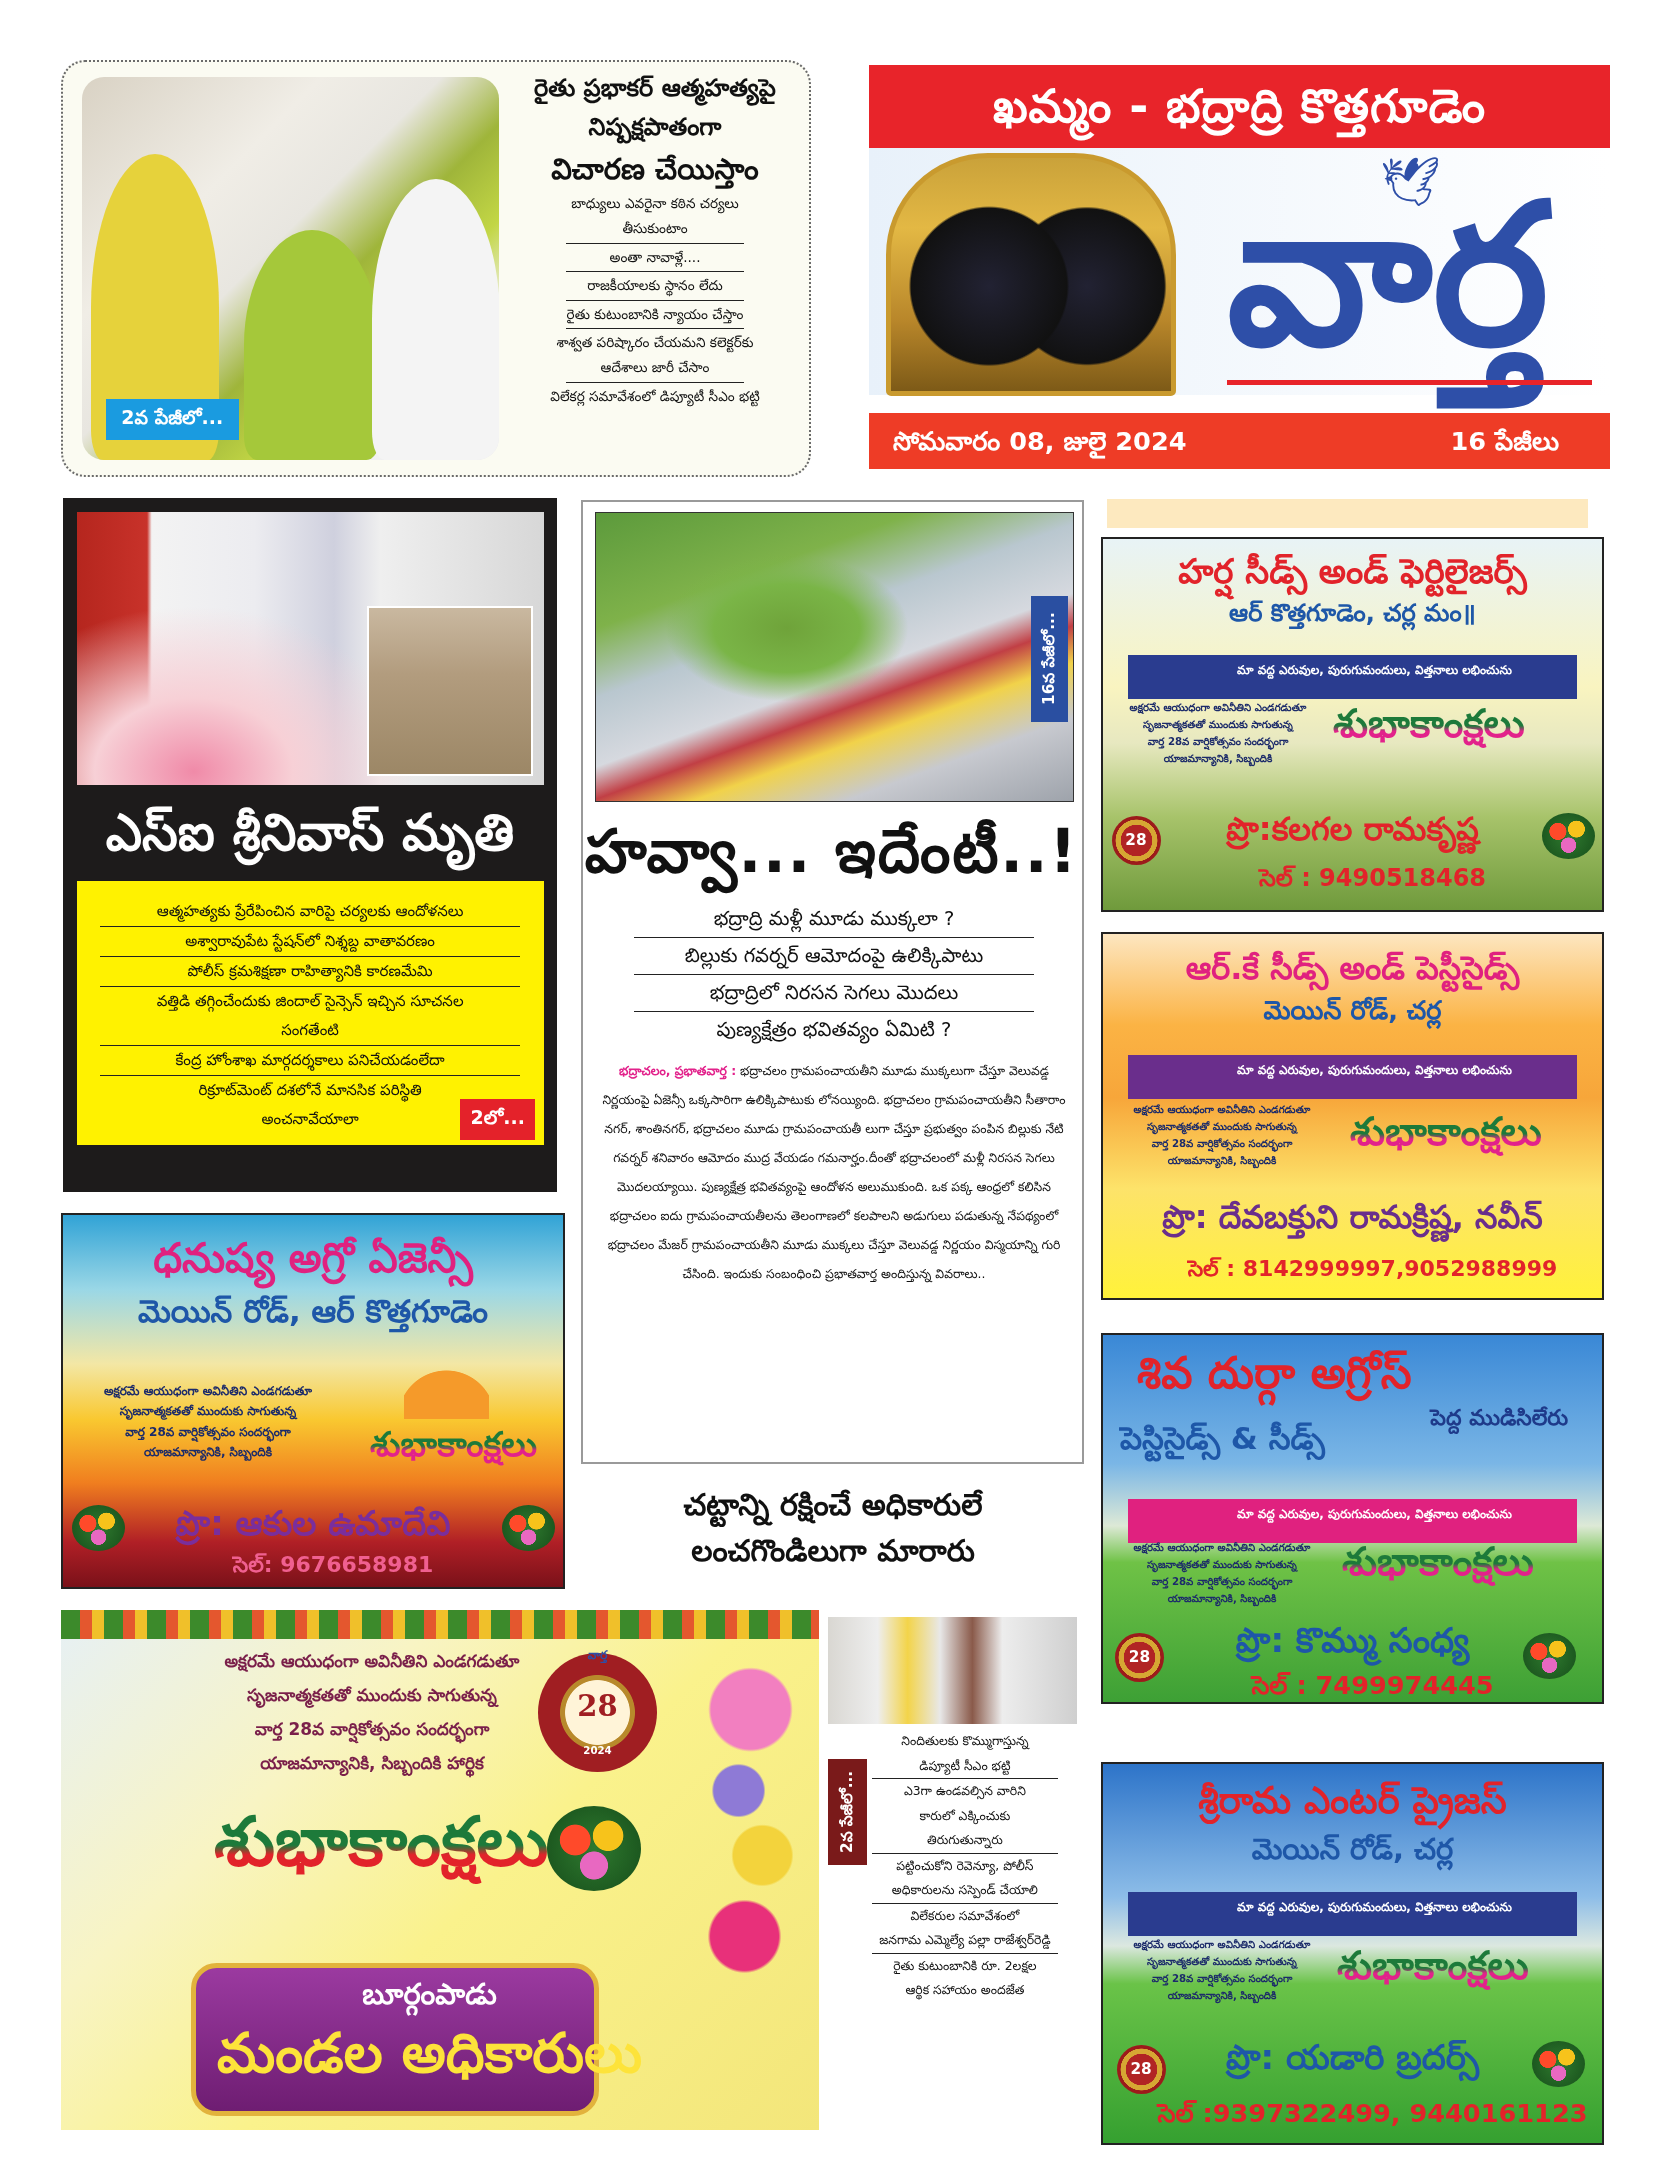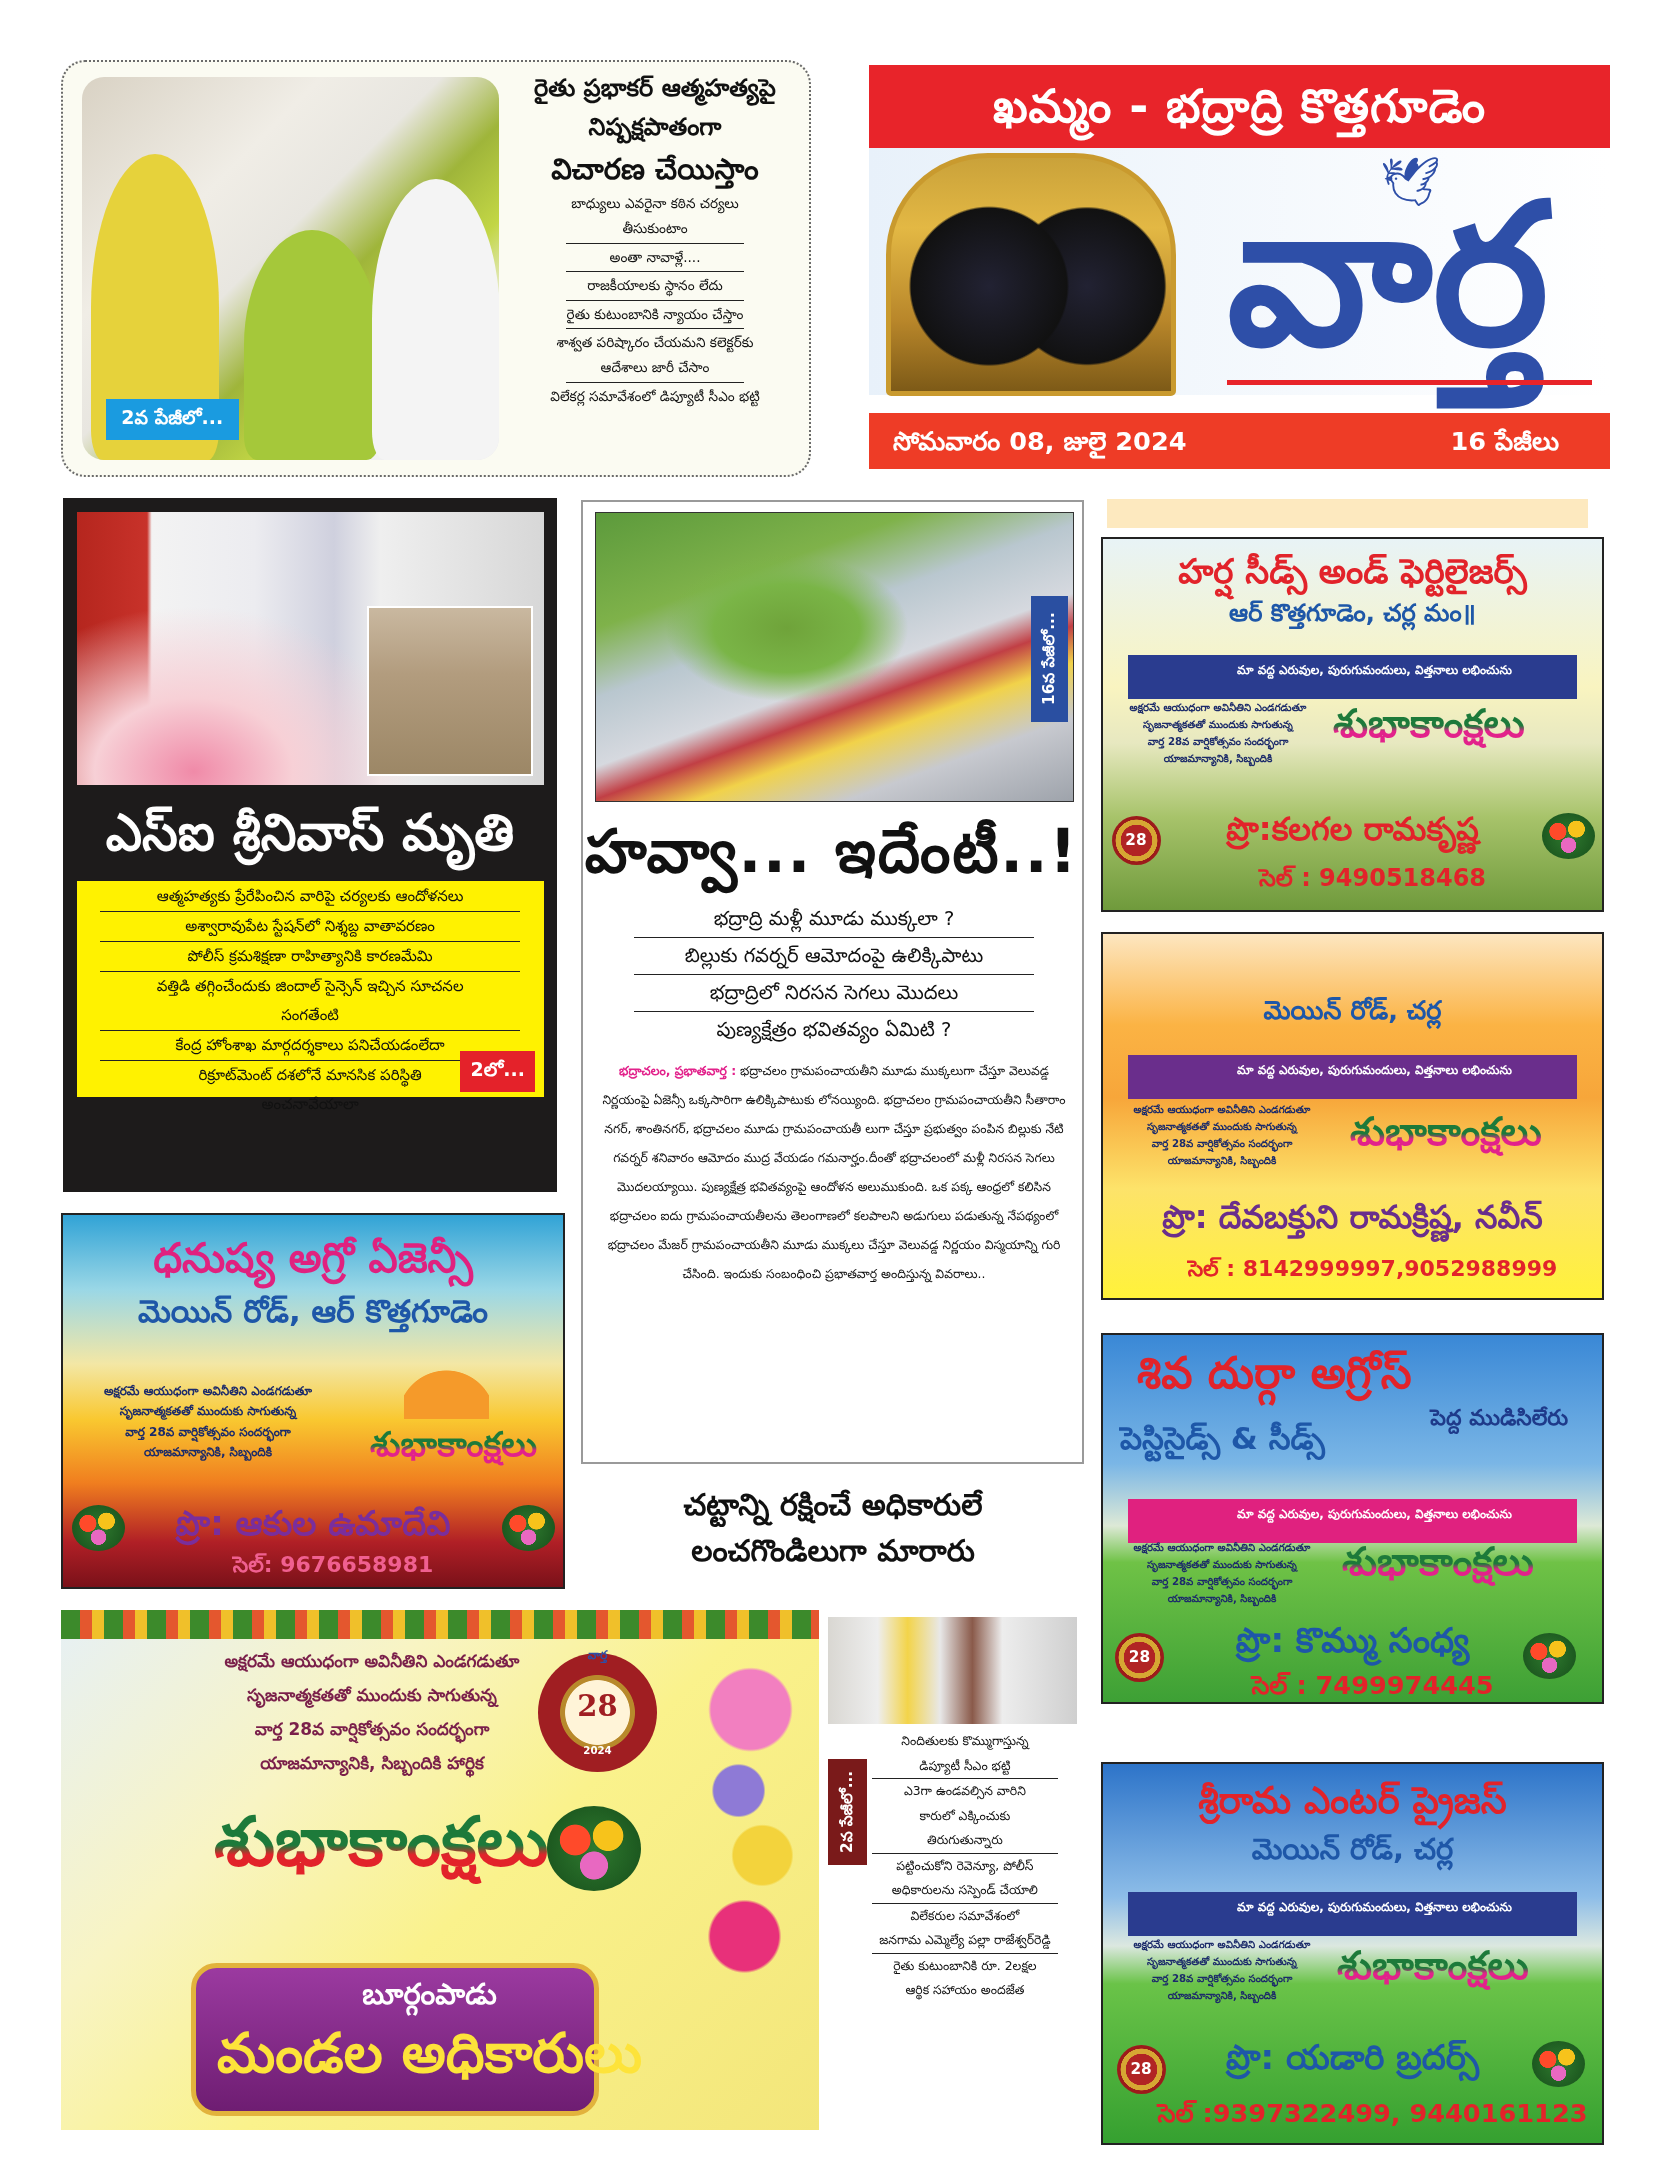--- a/index.html
+++ b/index.html
@@ -36,21 +36,21 @@
 
   #cream-strip { left: 1107px; top: 499px; width: 481px; height: 29px; background: #fde9bf; }
 
   
   #si { left: 63px; top: 498px; width: 494px; height: 694px; background: #1d1b1b; }
   #si-photo { left: 13.6px; top: 13.6px; width: 467px; height: 273px; background:
      radial-gradient(ellipse at 25% 95%,#f08aa8 0,#f7d0d6 20%,transparent 45%),
      linear-gradient(90deg,#b5261e 0,#c8322a 15%,#f3f3f3 16%,#ececf0 38%,#cfd0de 55%,#efefef 65%,#d7d7d7 100%); }
   #si-inset { right: 10.2px; top: 94px; width: 166px; height: 170px; background: linear-gradient(180deg,#c9b8a0,#b29c7e 40%,#9c8766); border: 2.6px solid #fff; }
   #si-headline { left: 0; top: 288px; width: 494px; height: 94px; color:#fff; font-size: 51px; font-weight: bold; line-height: 94px; text-align:center; }
-  #si-points { left: 13.6px; top: 383px; width: 467px; height: 216px; background: #fff200; padding-top: 1px; }
+  #si-points { left: 13.6px; top: 383px; width: 467px; height: 264px; background: #fff200; padding-top: 16px; }
   #si-points .p { font-size: 15px; line-height: 29px; text-align:center; color:#111; }
   #si-points .rule { width: 90%; margin: 0 auto; border-top: 1.7px solid #222; }
   #si-more { right: 8.5px; bottom: 5.1px; background: #e4222a; color:#fff; font-weight:bold; font-size: 19px; padding: 6.8px 10.2px; }
 
   
   #center { left: 581px; top: 500px; width: 503px; height: 964px; border: 2.6px solid #9a9a9a; background:#fff; }
   #center-photo { left: 12px; top: 10.2px; width: 479px; height: 290px; background:
      radial-gradient(ellipse at 40% 40%,#6fa33a 0,#7ab547 18%,transparent 30%),
      linear-gradient(160deg,#5c9a3c 0%,#7fb24a 25%,#b9c7cf 40%,#d6d9df 55%,#c13f45 62%,#f1d24a 70%,#c7c9cf 82%,#9ea3ab 100%); border: 0.9px solid #333; }
   #center-photo-tag { right: 5.1px; top: 83px; width: 37px; height: 126px; background: #2a4fa1; color:#fff; font-size: 15.3px; writing-mode: vertical-rl; transform: rotate(180deg); text-align:center; line-height: 37px; font-weight:bold; }
@@ -217,20 +217,21 @@
       <div>యాజమాన్యానికి, సిబ్బందికి</div>
   </div>
   <div class="subha" style="left:230px;top:162px;">శుభాకాంక్షలు</div>
   <div class="badge" style="left:8.5px;top:277px;">28</div>
   <div class="prop" style="top:271px;font-size:32px;color:#e2232a;">ప్రొ:కలగల రామకృష్ణ</div>
   <div class="flowers" style="right:6.8px;top:274px;"></div>
   <div class="cell" style="top:325px;font-size:24px;color:#e2232a;">సెల్ : 9490518468</div>
 </div>
 
 <div id="ad2" class="ad">
+  <div class="title" style="top:15.3px;font-size:32px;color:#e0217f;">ఆర్.కే సీడ్స్ అండ్ పెస్టీసైడ్స్</div>
   <div class="sub" style="top:61px;font-size:25.6px;color:#1e57a8;">మెయిన్ రోడ్, చర్ల</div>
   <div class="band" style="top:121px;background:#6a2e8c;">మా వద్ద ఎరువుల, పురుగుమందులు, విత్తనాలు లభించును</div>
   <div class="greet" style="left:8.5px;top:167px;width:221px;">
     <div>అక్షరమే ఆయుధంగా అవినీతిని ఎండగడుతూ</div>
       <div>సృజనాత్మకతతో ముందుకు సాగుతున్న</div>
       <div>వార్త 28వ వార్షికోత్సవం సందర్భంగా</div>
       <div>యాజమాన్యానికి, సిబ్బందికి</div>
   </div>
   <div class="subha" style="left:247px;top:175px;">శుభాకాంక్షలు</div>
   <div class="prop" style="top:264px;font-size:32px;color:#6a2e8c;">ప్రొ: దేవబక్తుని రామక్రిష్ణ, నవీన్</div>

